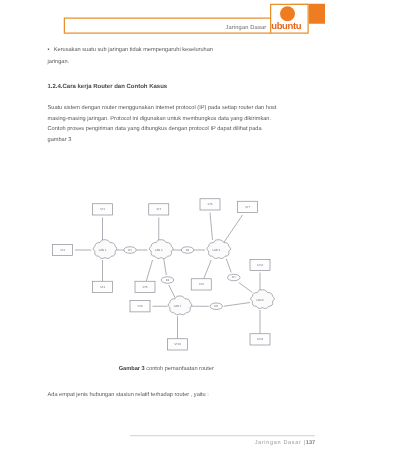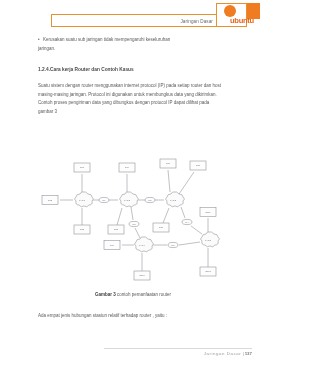--- a/index.html
+++ b/index.html
@@ -32,21 +32,20 @@
   }
   .ub-circle{
     position:absolute;left:8px;top:2px;width:12px;height:12px;
     border-radius:50%;background:#f07c21;
   }
   .ub-word{
     position:absolute;left:1px;top:13px;width:30px;
     font-size:7.6px;font-weight:bold;color:#e8651a;
     letter-spacing:-.3px;line-height:10px;
     font-family:"Liberation Sans", sans-serif;
-    margin-left:13px;
   }
 
   
   .content{position:absolute;left:0;top:0;width:268px;}
   .bullet-row{
     position:absolute;left:38px;top:36px;width:182px;
     font-size:4.5px;line-height:8.6px;color:#5a5a5a;
   }
   .bullet-dot{
     display:inline-block;width:5px;font-size:4.5px;color:#5a5a5a;

